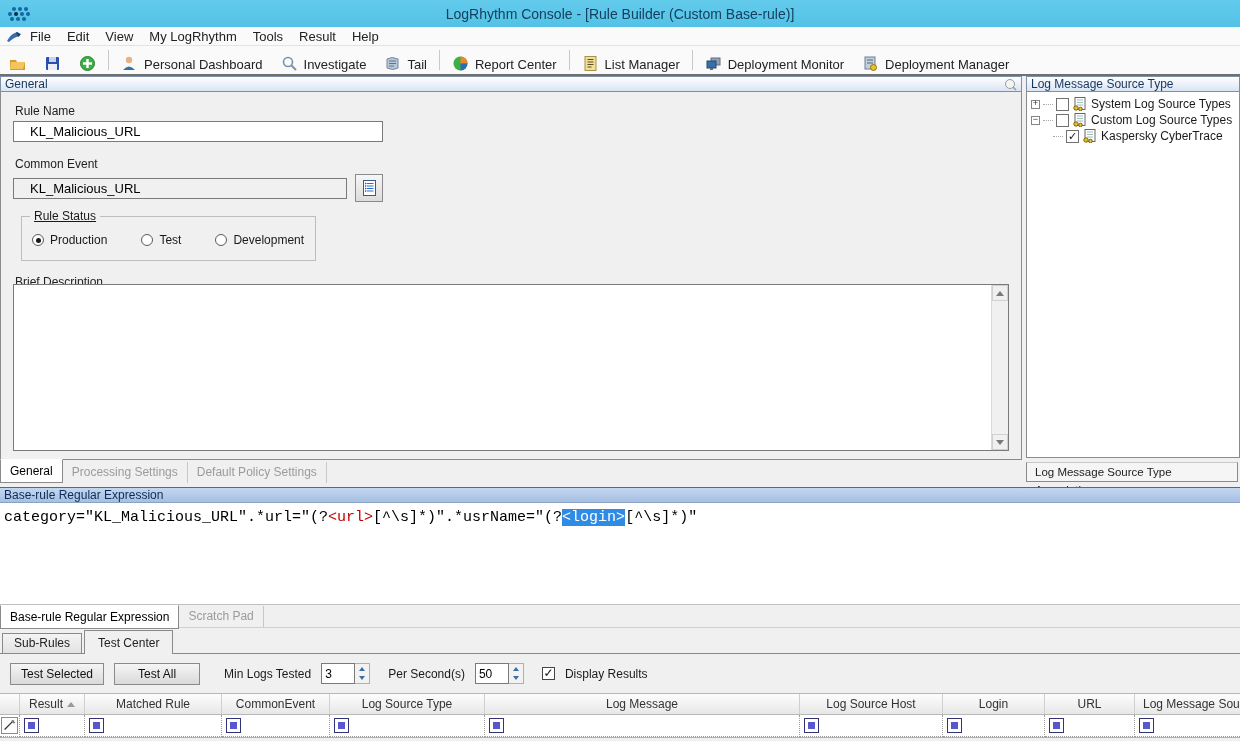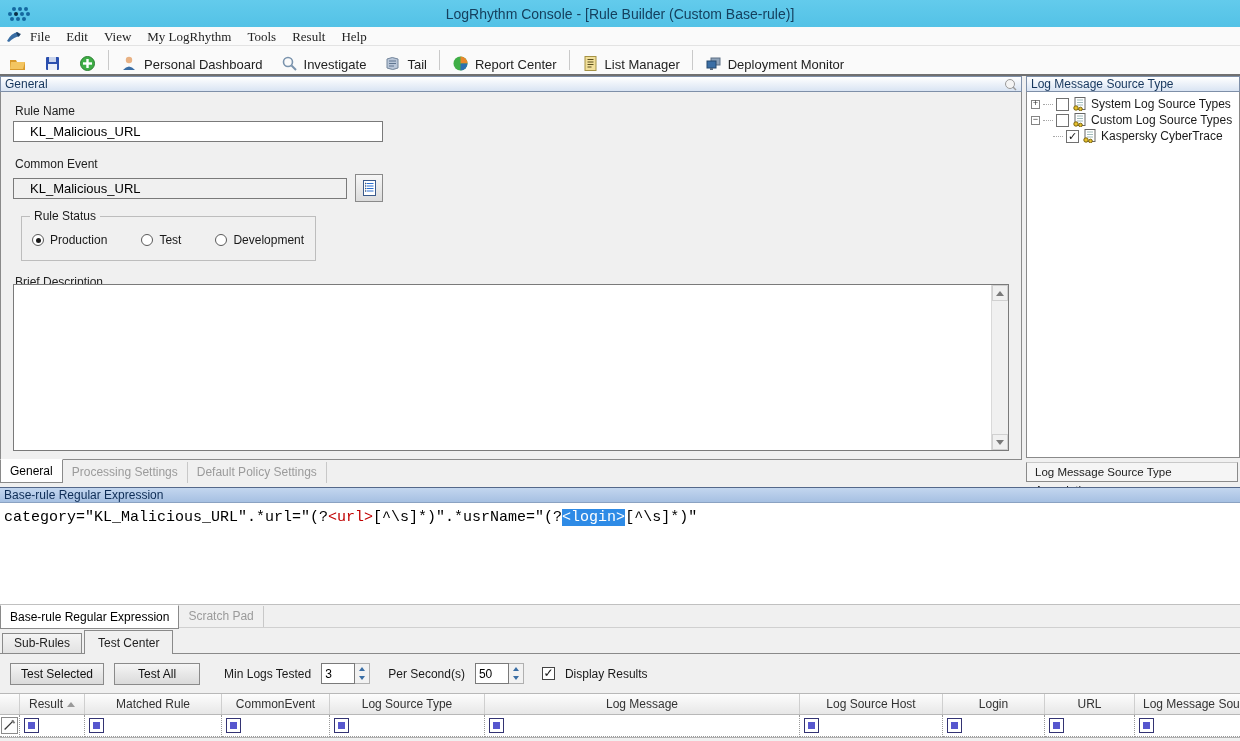--- a/index.html
+++ b/index.html
@@ -4,21 +4,21 @@
 <style>
   * { box-sizing: border-box; margin: 0; padding: 0; }
   html,body { width:1240px; height:741px; overflow:hidden; }
   body { font-family:"Liberation Sans", sans-serif; font-size:12px; background:#f0f0f0; color:#1a1a1a; }
   #stage { position:relative; width:1240px; height:741px; background:#f0f0f0; }
 
   
   .titlebar { position:absolute; top:0; left:0; width:1240px; height:27px; background:linear-gradient(#63cbec,#53c2e6); display:flex; align-items:center; }
   .title-text { position:absolute; left:0; right:0; text-align:center; font-size:14px; color:#15405e; }
   .lr-logo { margin-left:6px; width:26px; height:20px; position:relative; z-index:2; }
-  .menubar { position:absolute; top:27px; left:0; width:1240px; height:19px; background:#fafafa; border-bottom:1px solid #e3e3e3; display:flex; align-items:center; font-size:13px; color:#222;font-family:Liberation Serif, serif; }
+  .menubar { position:absolute; top:27px; left:0; width:1240px; height:19px; background:#fafafa; border-bottom:1px solid #e3e3e3; display:flex; align-items:center; font-size:13px; color:#222; }
   .menu-item { padding:0 8px; height:19px; line-height:19px; cursor:default; }
   .menu-file-icon { width:16px; height:13px; margin-left:6px; }
   .toolbar { position:absolute; top:46px; left:0; width:1240px; height:30px; background:#fafafa; border-bottom:2px solid #707070; display:flex; align-items:center; font-size:13px; color:#222; }
   .tb-btn { display:flex; align-items:flex-end; gap:6px; padding:0 9px; height:24px; }
   .tb-sep { width:1px; height:20px; background:#c9c9c9; margin:0 3px; }
   .tb-ico { width:17px; height:17px; display:inline-block; }
 
   
   .panel-hdr { height:16px; line-height:15px; padding-left:4px; font-size:12px; color:#16365c;
     background:linear-gradient(#ffffff,#d9e4f3); border:1px solid #7e8fa8; position:relative; }
@@ -26,21 +26,21 @@
 
   
   .left-panel { position:absolute; top:76px; left:0; width:1022px; height:408px; }
   .left-body { position:absolute; top:16px; left:0; right:0; bottom:24px; background:#f0f0f0; border:1px solid #8a8a8a; border-top:none; padding:8px 12px; }
   .fld-label { font-size:12px; color:#222; margin:4px 0 3px 2px; }
   .txt-input { width:370px; height:21px; border:1px solid #7a7a7a; background:#fff; font:13px "Liberation Sans",sans-serif; padding:0 16px; }
   .txt-input.readonly { background:#f0f0f0; width:334px; }
   .ce-row { display:flex; align-items:center; gap:8px; }
   .sq-btn { width:28px; height:28px; border:1px solid #8a8a8a; background:linear-gradient(#f6f6f6,#dcdcdc); display:flex; align-items:center; justify-content:center; }
   .groupbox { position:relative; width:295px; height:45px; border:1px solid #bdbdbd; margin:14px 0 0 8px; }
-  .groupbox .gb-label { position:absolute; top:-8px; left:8px; background:#f0f0f0; padding:0 4px; font-size:12px; }
+  .groupbox .gb-label { position:absolute; top:-8px; left:8px; background:#f0f0f0; padding:0 4px; font-size:12px;text-decoration:underline; }
   .gb-row { display:flex; align-items:center; margin-top:16px; margin-left:10px; gap:6px; }
   .radio { width:12px; height:12px; border:1px solid #5a5a5a; border-radius:50%; background:#fff; position:relative; flex:none; }
   .radio.sel::after { content:""; position:absolute; left:3px; top:3px; width:5px; height:5px; border-radius:50%; background:#1a1a1a; }
   .radio-lab { margin-right:28px; }
   .desc-wrap { position:absolute; top:192px; left:12px; right:12px; bottom:8px; border:1px solid #7a7a7a; background:#fff; }
   .desc-text { position:absolute; inset:0 17px 0 0; border:none; resize:none; background:#fff; font:12px "Liberation Sans",sans-serif; padding:3px; outline:none; }
   .vscroll { position:absolute; top:0; right:0; bottom:0; width:17px; background:#f0f0f0; border-left:1px solid #d9d9d9; }
   .sb-btn { position:absolute; left:0; width:16px; height:16px; background:#f0f0f0; border:1px solid #d0d0d0; display:flex; align-items:center; justify-content:center; }
   .arr-up { width:0; height:0; border-left:4px solid transparent; border-right:4px solid transparent; border-bottom:5px solid #7a7a7a; }
   .arr-dn { width:0; height:0; border-left:4px solid transparent; border-right:4px solid transparent; border-top:5px solid #7a7a7a; }
@@ -193,20 +193,28 @@
     </span>
     <span class="tb-sep"></span>
     <span class="tb-btn">
       <svg class="tb-ico" viewBox="0 0 17 17">
         <rect x="6" y="3" width="9" height="7" fill="#8ea2b8" stroke="#5c6f84"></rect>
           <rect x="2" y="6" width="9" height="7" fill="#3a6ea5" stroke="#24486e"></rect>
           <rect x="5" y="13" width="3" height="2" fill="#5c6f84"></rect>
       </svg>
       <span>Deployment Monitor</span>
     </span>
+    <span class="tb-btn">
+      <svg class="tb-ico" viewBox="0 0 17 17">
+        <rect x="3" y="2" width="10" height="12" fill="#c3cfdd" stroke="#6d8096"></rect>
+          <path d="M5 5 h6 M5 8 h6" stroke="#56687c" stroke-width="1.2"></path>
+          <circle cx="11.5" cy="12.5" r="3" fill="#e8c12c" stroke="#8d7514"></circle>
+      </svg>
+      <span>Deployment Manager</span>
+    </span>
   </div>
 
   <div class="left-panel">
     <div class="panel-hdr">
       <span>General</span>
       <svg class="pin" viewBox="0 0 13 13">
         <circle cx="6" cy="6" r="4.5" fill="#f4f4f4" stroke="#9a9a9a"></circle>
           <line x1="9" y1="9" x2="12" y2="12" stroke="#9a9a9a" stroke-width="1.4"></line>
       </svg>
     </div>

